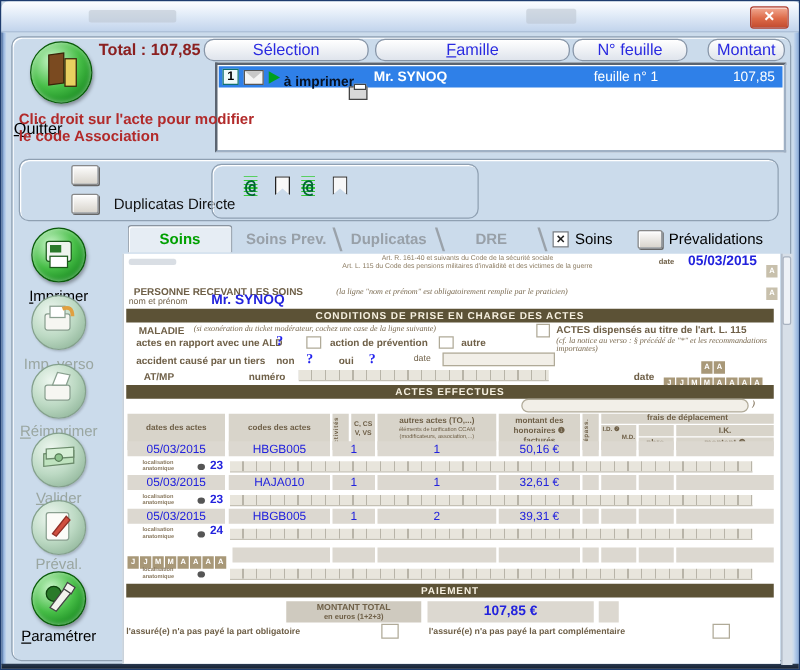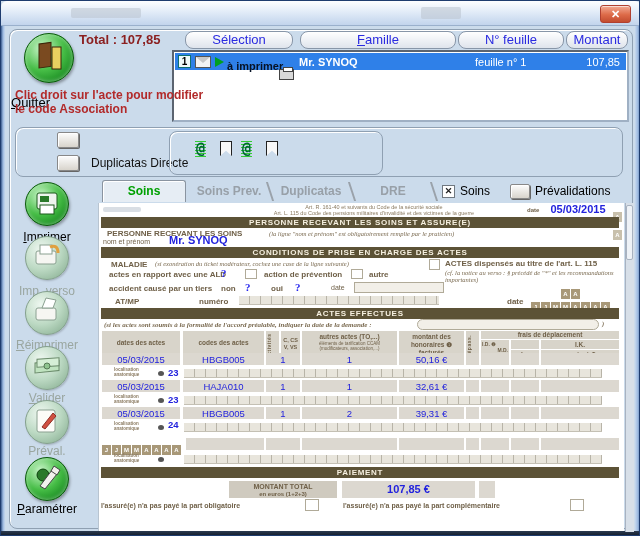--- a/index.html
+++ b/index.html
@@ -97,23 +97,23 @@
 
   <div class="a rbtn on" style="left:23px;top:32px;width:50px;height:50px">
     <svg width="48" height="48" viewBox="0 0 48 48">
       <rect x="14" y="12" width="12" height="24" fill="#7a4a20" stroke="#3a2408" transform="skewY(-8)"></rect>
       <rect x="27" y="13" width="9" height="22" fill="#e8d060" stroke="#3a2408"></rect>
     </svg>
   </div>
   <div class="a ulf" style="left:10px;top:94px;width:76px;text-align:left;font:13px 'Liberation Sans',sans-serif">Quitter</div>
   <div class="a totaltxt" style="left:78px;top:31px">Total : 107,85</div>
 
-  <div class="a pill" style="left:184px;top:30px;width:108px;height:18px">Sélection</div>
+  <div class="a pill" style="left:162px;top:30px;width:132px;height:18px">Sélection</div>
   <div class="a pill ulf" style="left:299px;top:30px;width:156px;height:18px">Famille</div>
-  <div class="a pill" style="left:457px;top:30px;width:106px;height:18px">N° feuille</div>
+  <div class="a pill" style="left:457px;top:30px;width:92px;height:18px">N° feuille</div>
   <div class="a pill" style="left:565px;top:30px;width:62px;height:18px">Montant</div>
 
   <div class="a listbox" style="left:171px;top:49px;width:457px;height:72px">
     <div class="a selrow" style="left:1px;top:1px;width:451px;height:17px">
       <div class="a numbox" style="left:3px;top:2px">1</div>
       <div class="a envelope" style="left:20px;top:3px"></div>
       <div class="a greenarrow" style="left:40px;top:4px"></div>
       <div class="a" style="left:52px;top:7px;color:#071224;font-weight:bold">à imprimer</div>
       <div class="a printicon" style="left:104px;top:4px"></div>
       <div class="a" style="left:124px;top:3px;font-weight:bold">Mr. SYNOQ</div>
@@ -203,21 +203,20 @@
 
     <div class="a ghost" style="left:4px;top:4px;width:38px;height:5px"></div>
     <div class="a tiny" style="left:120px;top:1px;width:310px">Art. R. 161-40 et suivants du Code de la sécurité sociale</div>
     <div class="a tiny" style="left:120px;top:7px;width:310px">Art. L. 115 du Code des pensions militaires d'invalidité et des victimes de la guerre</div>
     <div class="a fb" style="left:428px;top:4px;font-size:6px">date</div>
     <div class="a bluev" style="left:446px;top:0px;width:66px;text-align:center">05/03/2015</div>
     <div class="a" style="left:514px;top:2px">
       <span class="dbox" style="background:#c8c0ac">A</span><span class="dbox" style="background:#c8c0ac">A</span>
     </div>
 
-    <div class="a band" style="left:2px;top:14px;width:518px">PERSONNE RECEVANT LES SOINS ET ASSURE(E)</div>
     <div class="a fb" style="left:8px;top:26px">PERSONNE RECEVANT LES SOINS</div>
     <div class="a fs" style="left:170px;top:27px">(la ligne "nom et prénom" est obligatoirement remplie par le praticien)</div>
     <div class="a fb" style="left:4px;top:35px;font-weight:normal;font-size:7px">nom et prénom</div>
     <div class="a bluev" style="left:70px;top:31px">Mr. SYNOQ</div>
 
     <div class="a band" style="left:2px;top:44px;width:518px">CONDITIONS DE PRISE EN CHARGE DES ACTES</div>
 
     <div class="a fb" style="left:12px;top:57px">MALADIE</div>
     <div class="a fs" style="left:56px;top:57px">(si exonération du ticket modérateur, cochez une case de la ligne suivante)</div>
     <div class="a wbox" style="left:330px;top:56px;width:11px;height:11px"></div>
@@ -246,21 +245,20 @@
     <div class="a fb" style="left:100px;top:94px">numéro</div>
     <div class="a ruler" style="left:140px;top:93px;width:200px"></div>
     <div class="a fb" style="left:372px;top:106px">ou</div>
     <div class="a fb" style="left:408px;top:94px">date</div>
     <div class="a" style="left:432px;top:92px">
       <span class="dbox">J</span><span class="dbox">J</span><span class="dbox">M</span><span class="dbox">M</span><span class="dbox">A</span><span class="dbox">A</span><span class="dbox">A</span><span class="dbox">A</span>
     </div>
 
     <div class="a band" style="left:2px;top:105px;width:518px">ACTES EFFECTUES</div>
 
-    <div class="a fs" style="left:5px;top:118px;font-weight:bold;font-size:7px">(si les actes sont soumis à la formalité de l'accord préalable, indiquer la date de la demande :</div>
     <div class="a wbox" style="left:318px;top:116px;width:182px;height:11px;border-radius:6px;background:#f2efe8"></div>
     <div class="a fs" style="left:503px;top:117px;font-weight:bold">)</div>
 
     <div class="a" style="left:3px;top:128px;width:517px;height:29px">
       <div class="a hc" style="left:0;top:0;width:78px;height:29px;padding-top:8px">dates des actes</div>
       <div class="a hc" style="left:81px;top:0;width:81px;height:29px;padding-top:8px">codes des actes</div>
       <div class="a hc vert" style="left:164px;top:0;width:13px;height:29px;font-size:5px">activités</div>
       <div class="a hc" style="left:179px;top:0;width:19px;height:29px;font-size:5.5px;padding-top:6px">
         <div>C, CS</div>
           <div>V, VS</div>

